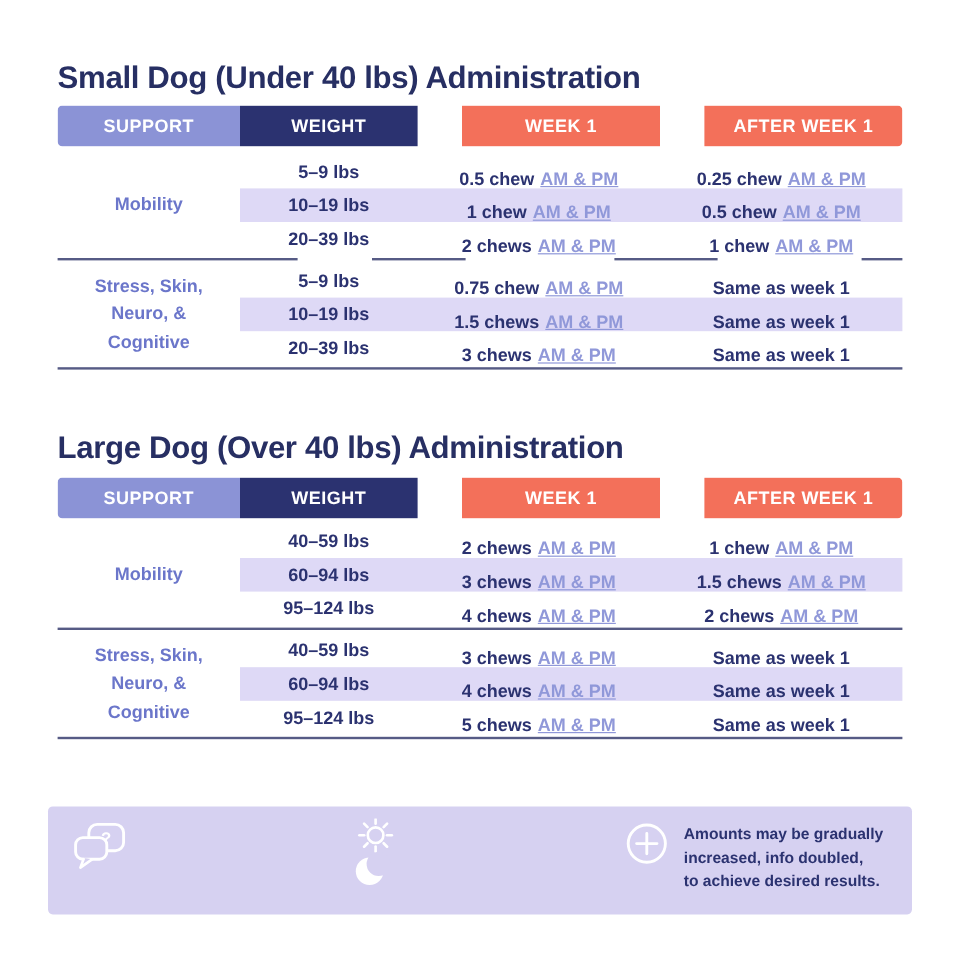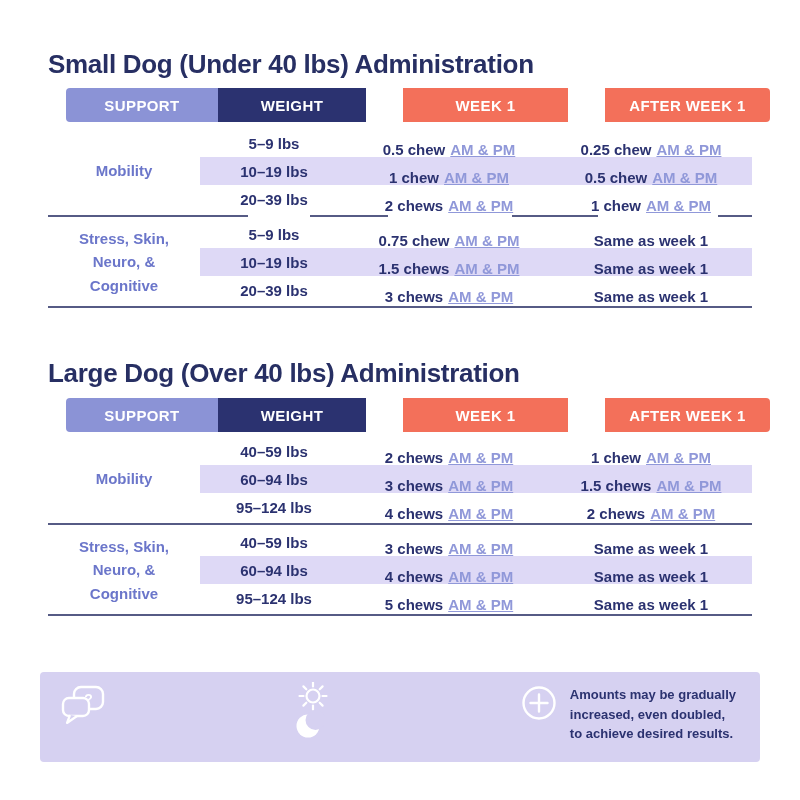--- a/index.html
+++ b/index.html
@@ -2,21 +2,21 @@
 <html style="--navy: #2b3270; --periwinkle: #8b93d6; --coral: #f3705a; --highlight: #ded9f6; --footer-bg: #d6d1f1; --support-text: #6b76ca; --ampm-text: #9098d9; --line: #565b85; --title-text: #272f63;"><head>
 <meta charset="utf-8">
 <style>
   html,body{margin:0;padding:0;background:#fff;}
   .page{position:relative;width:800px;height:800px;background:#fff;overflow:hidden;
         font-family:"Liberation Sans",sans-serif;margin:0 auto;}
 
   .title{position:absolute;left:48px;margin:0;font-size:26px;font-weight:700;
          letter-spacing:-0.3px;color:var(--title-text,#272f63);}
 
-  .thead{position:absolute;left:66px;width:704px;height:34px;display:grid;
+  .thead{position:absolute;left:48px;width:704px;height:34px;display:grid;
          grid-template-columns:152px 148px 202px 202px;border-radius:4px;overflow:hidden;}
   .th{display:flex;align-items:center;justify-content:center;color:#fff;
       font-size:15px;font-weight:700;letter-spacing:0.4px;}
   .th-support{background:var(--periwinkle,#8b93d6);}
   .th-weight{background:var(--navy,#2b3270);}
   .th-coral{background:var(--coral,#f3705a);margin-left:37px;}
 
   .section{position:absolute;left:48px;width:704px;display:flex;}
   .support-cell{width:152px;display:flex;flex-direction:column;justify-content:center;
                 align-items:center;color:var(--support-text,#6b76ca);font-size:15px;
@@ -283,18 +283,18 @@
     </div>
 
     <div class="fgroup">
       <span class="ficon">
         <svg width="36" height="36" viewBox="0 0 36 36">
           <circle cx="18" cy="18" r="15.5" fill="none" stroke="#fff" stroke-width="2.4"></circle>
           <path d="M18 9.5 V26.5 M9.5 18 H26.5" fill="none" stroke="#fff" stroke-width="2.4" stroke-linecap="round"></path>
         </svg>
       </span>
       <div class="ftext">Amounts may be gradually
-increased, even doubled,
+increased, info doubled,
 to achieve desired results.</div>
     </div>
 
   </div>
 </div>
 
 </body></html>

